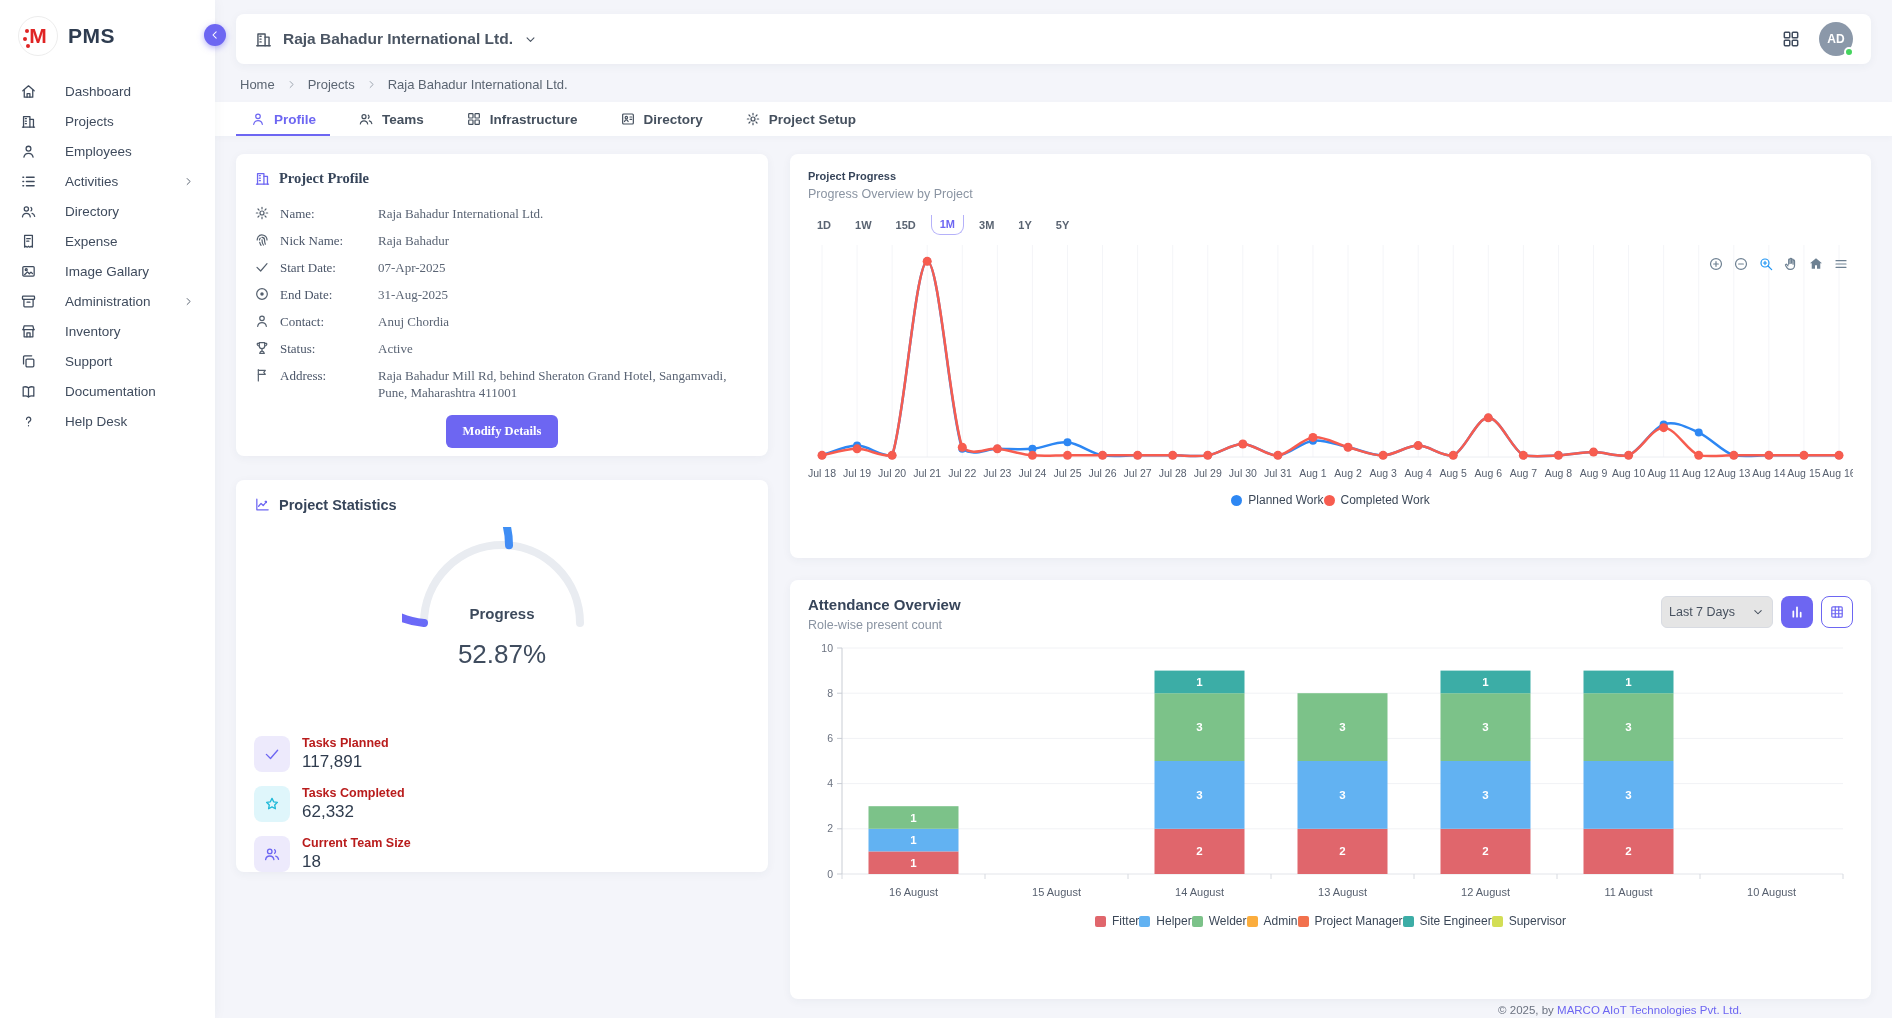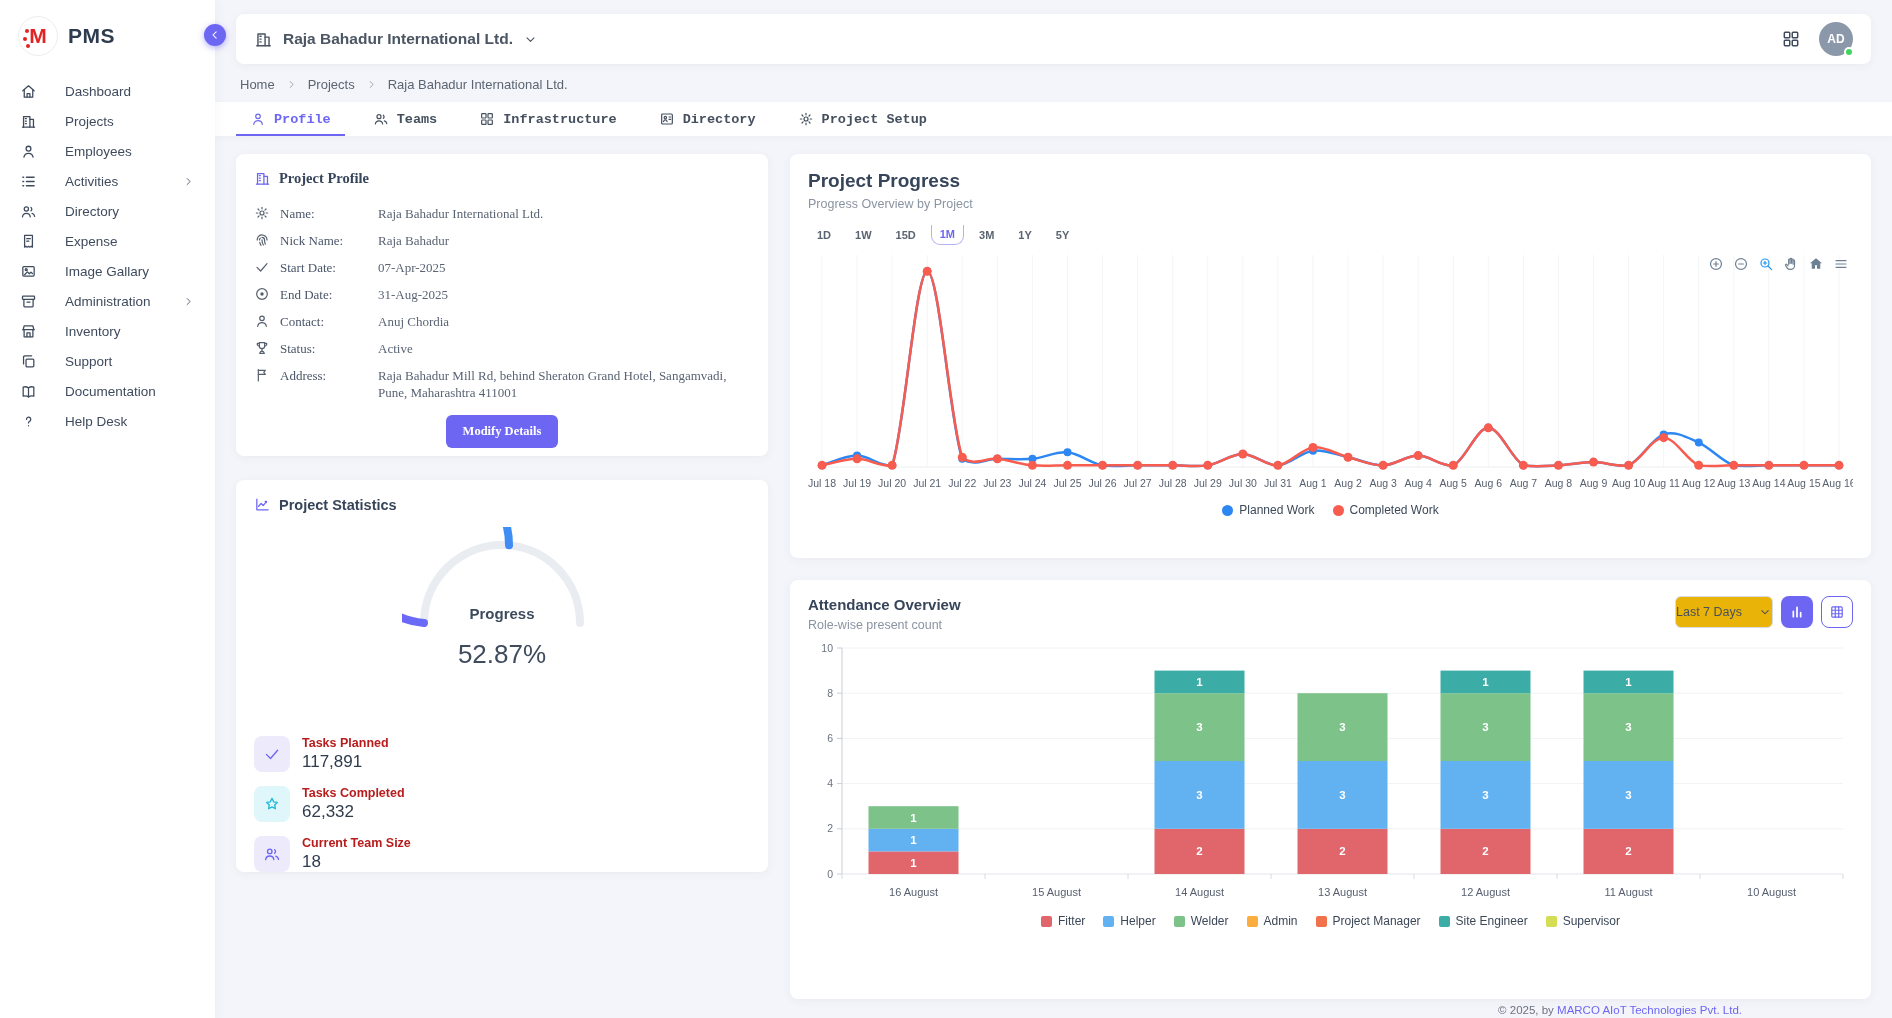--- a/index.html
+++ b/index.html
@@ -41,21 +41,21 @@
     background:#44d45e; border:2px solid #fff; }
 
   .breadcrumb { display:flex; align-items:center; gap:10px; padding:13px 4px 10px 4px;
     font-size:13px; color:#5b6572; }
   .crumb { cursor:pointer; }
   .crumb-sep { color:#9aa2ad; display:flex; }
 
   .tabs-strip { background:#fff; margin:0 -21px; padding:0 21px; display:flex; gap:14px;
     box-shadow:0 2px 6px rgba(40,50,80,.03); }
   .tab { display:flex; align-items:center; gap:8px; padding:9px 14px 7px 14px; font-size:13.5px;
-    font-weight:700; color:#45505e; border-bottom:2px solid transparent; cursor:pointer;font-family:Liberation Mono, monospace; }
+    font-weight:700; color:#45505e; border-bottom:2px solid transparent; cursor:pointer; }
   .tab.active { color:#6d66f2; border-bottom-color:#6d66f2; }
 
   .content { display:flex; gap:22px; margin-top:18px; }
   .col-left { width:532px; flex:none; display:flex; flex-direction:column; gap:24px; }
   .col-right { flex:1; display:flex; flex-direction:column; gap:22px; }
   .card { background:#fff; border-radius:8px; box-shadow:0 2px 10px rgba(40,50,80,.05); }
 
   
   .profile-card { height:302px; padding:16px 18px;font-family:Liberation Serif, serif; }
   .card-head { display:flex; align-items:center; gap:8px; }
@@ -84,31 +84,31 @@
   
   .progress-card { height:404px; padding:16px 18px 10px 18px; position:relative; }
   .card-sub { font-size:12.5px; color:#8a94a2; margin-top:5px; }
   .ranges { display:flex; gap:6px; margin-top:14px; }
   .range { font-size:11px; font-weight:700; color:#5a6472; padding:3px 8px; cursor:pointer;
     border:1px solid transparent; }
   .range.active { color:#6d66f2; border:1px solid #b5b1f9; border-top:none; border-radius:0 0 9px 9px; }
   .chart-toolbar { position:absolute; right:22px; top:102px; display:flex; gap:9px; color:#6e8192; }
   .chart-toolbar .ic { cursor:pointer; }
   .chart-toolbar .blue { color:#2196f3; }
-  .legend-row { display:flex; justify-content:center; gap:18px; margin-top:2px; }
+  .legend-row { display:flex; justify-content:center; margin-top:2px; }
   .legend-item { display:flex; align-items:center; gap:6px; font-size:12px; color:#3c4858; cursor:pointer; }
   .legend-dot { width:11px; height:11px; border-radius:50%; }
   .legend-sq { width:11px; height:11px; border-radius:2px; }
 
   
   .attendance-card { height:419px; padding:16px 18px 10px 18px; }
   .att-head { display:flex; align-items:flex-start; }
   .att-controls { margin-left:auto; display:flex; align-items:center; gap:8px; }
   .select-box { display:flex; align-items:center; gap:16px; border:1px solid #d8dbe2; border-radius:6px;
-    height:32px; padding:0 0; font-size:12.5px; color:#47515f; cursor:pointer; background:#eab308; }
+    height:32px; padding:0 7px; font-size:12.5px; color:#47515f; cursor:pointer; background:#e5e5e5; }
   .icon-btn { width:32px; height:32px; border-radius:8px; display:flex; align-items:center;
     justify-content:center; cursor:pointer; }
   .icon-btn.filled { background:#6d66f2; color:#fff; }
   .icon-btn.outline { background:#fff; color:#6d66f2; border:1px solid #6d66f2; }
 
   .footer { position:absolute; bottom:2px; left:0; right:0; display:flex; justify-content:flex-end;
     padding-right:150px; font-size:11.5px; color:#6b7280; }
   .footer a { color:#6d66f2; text-decoration:none; cursor:pointer; }
 
   svg text { font-family:"Liberation Sans", sans-serif; }
@@ -471,21 +471,21 @@
                 <div class="stat-value">18</div>
               </div>
             </div>
           </div>
       </div>
 
     </div>
     <div class="col-right">
 
       <div class="card progress-card">
-        <div class="card-title" style="font-size:19px">Project Progress</div>
+        <div class="card-title" style="font-size:11px">Project Progress</div>
         <div class="card-sub">Progress Overview by Project</div>
         <div class="ranges" id="ranges">
             <span class="range">1D</span>
             <span class="range">1W</span>
             <span class="range">15D</span>
             <span class="range active">1M</span>
             <span class="range">3M</span>
             <span class="range">1Y</span>
             <span class="range">5Y</span>
           </div>

